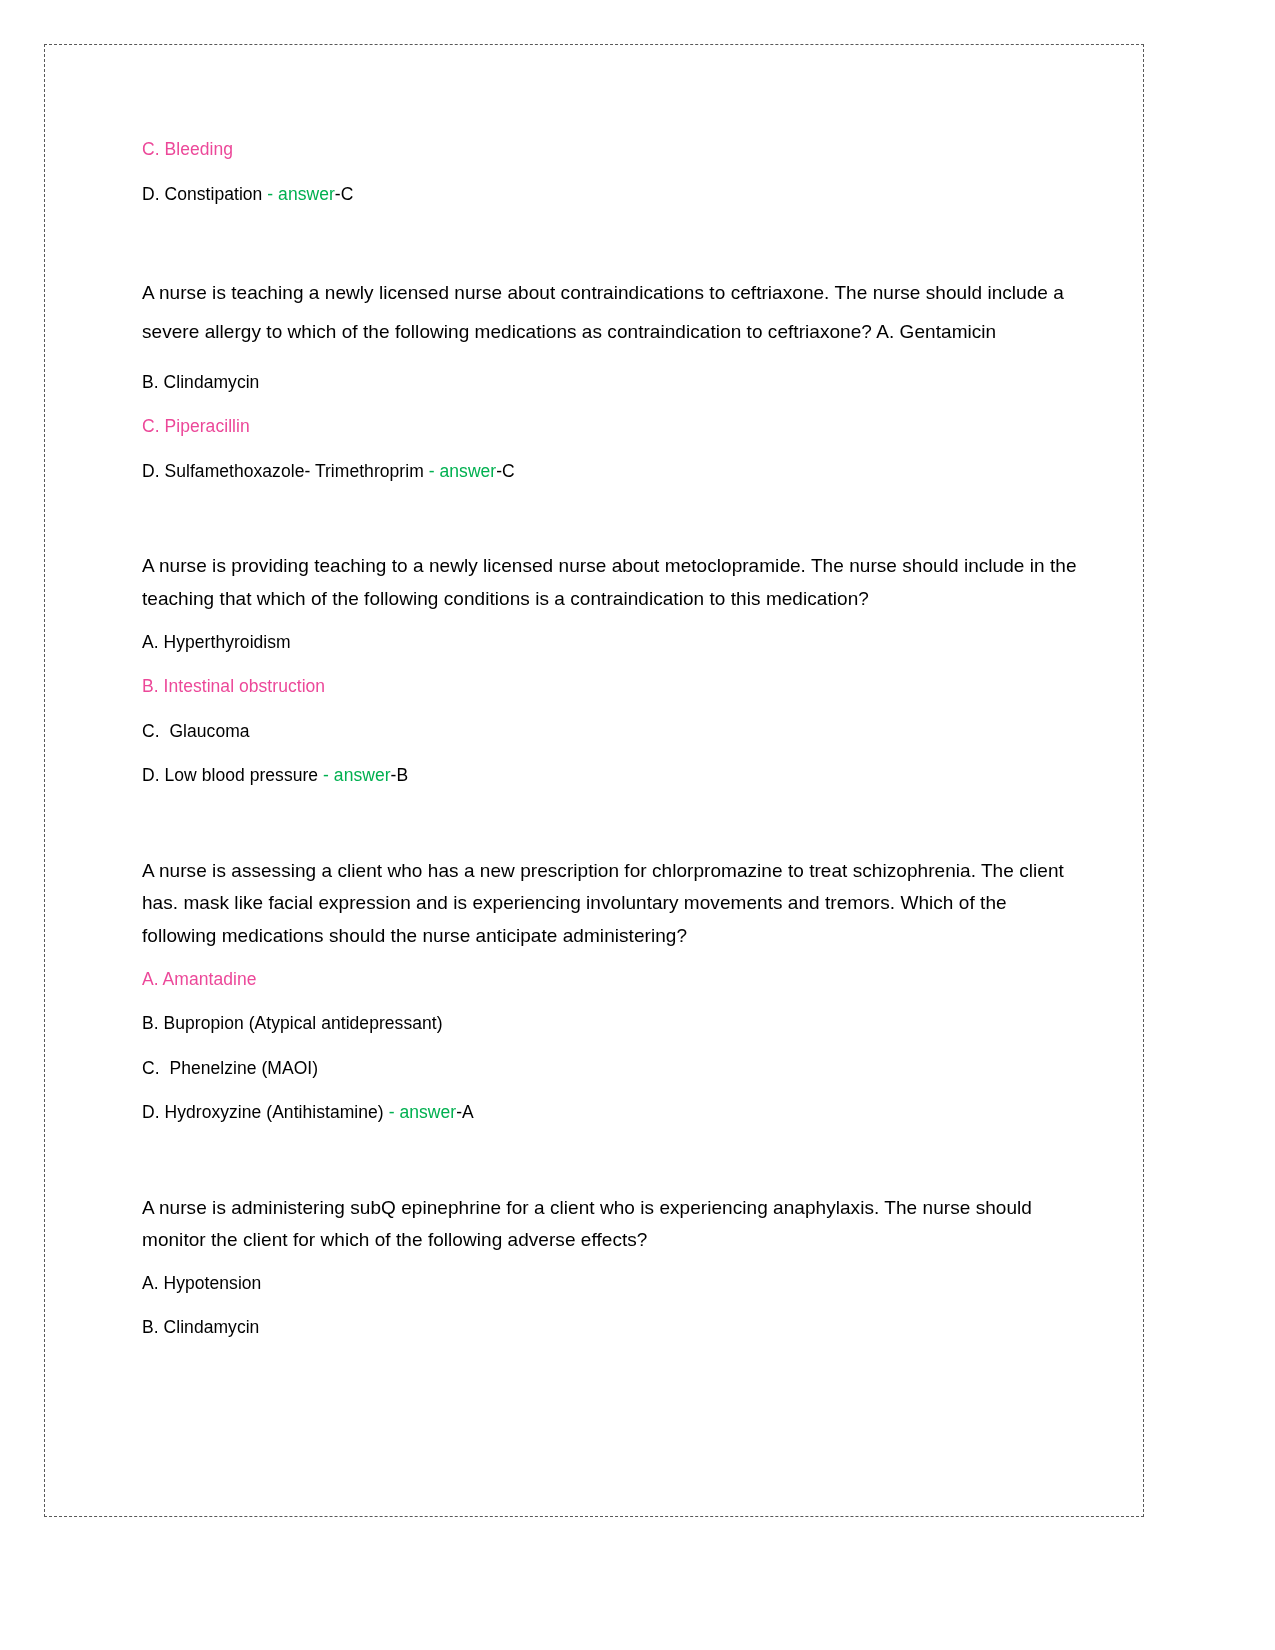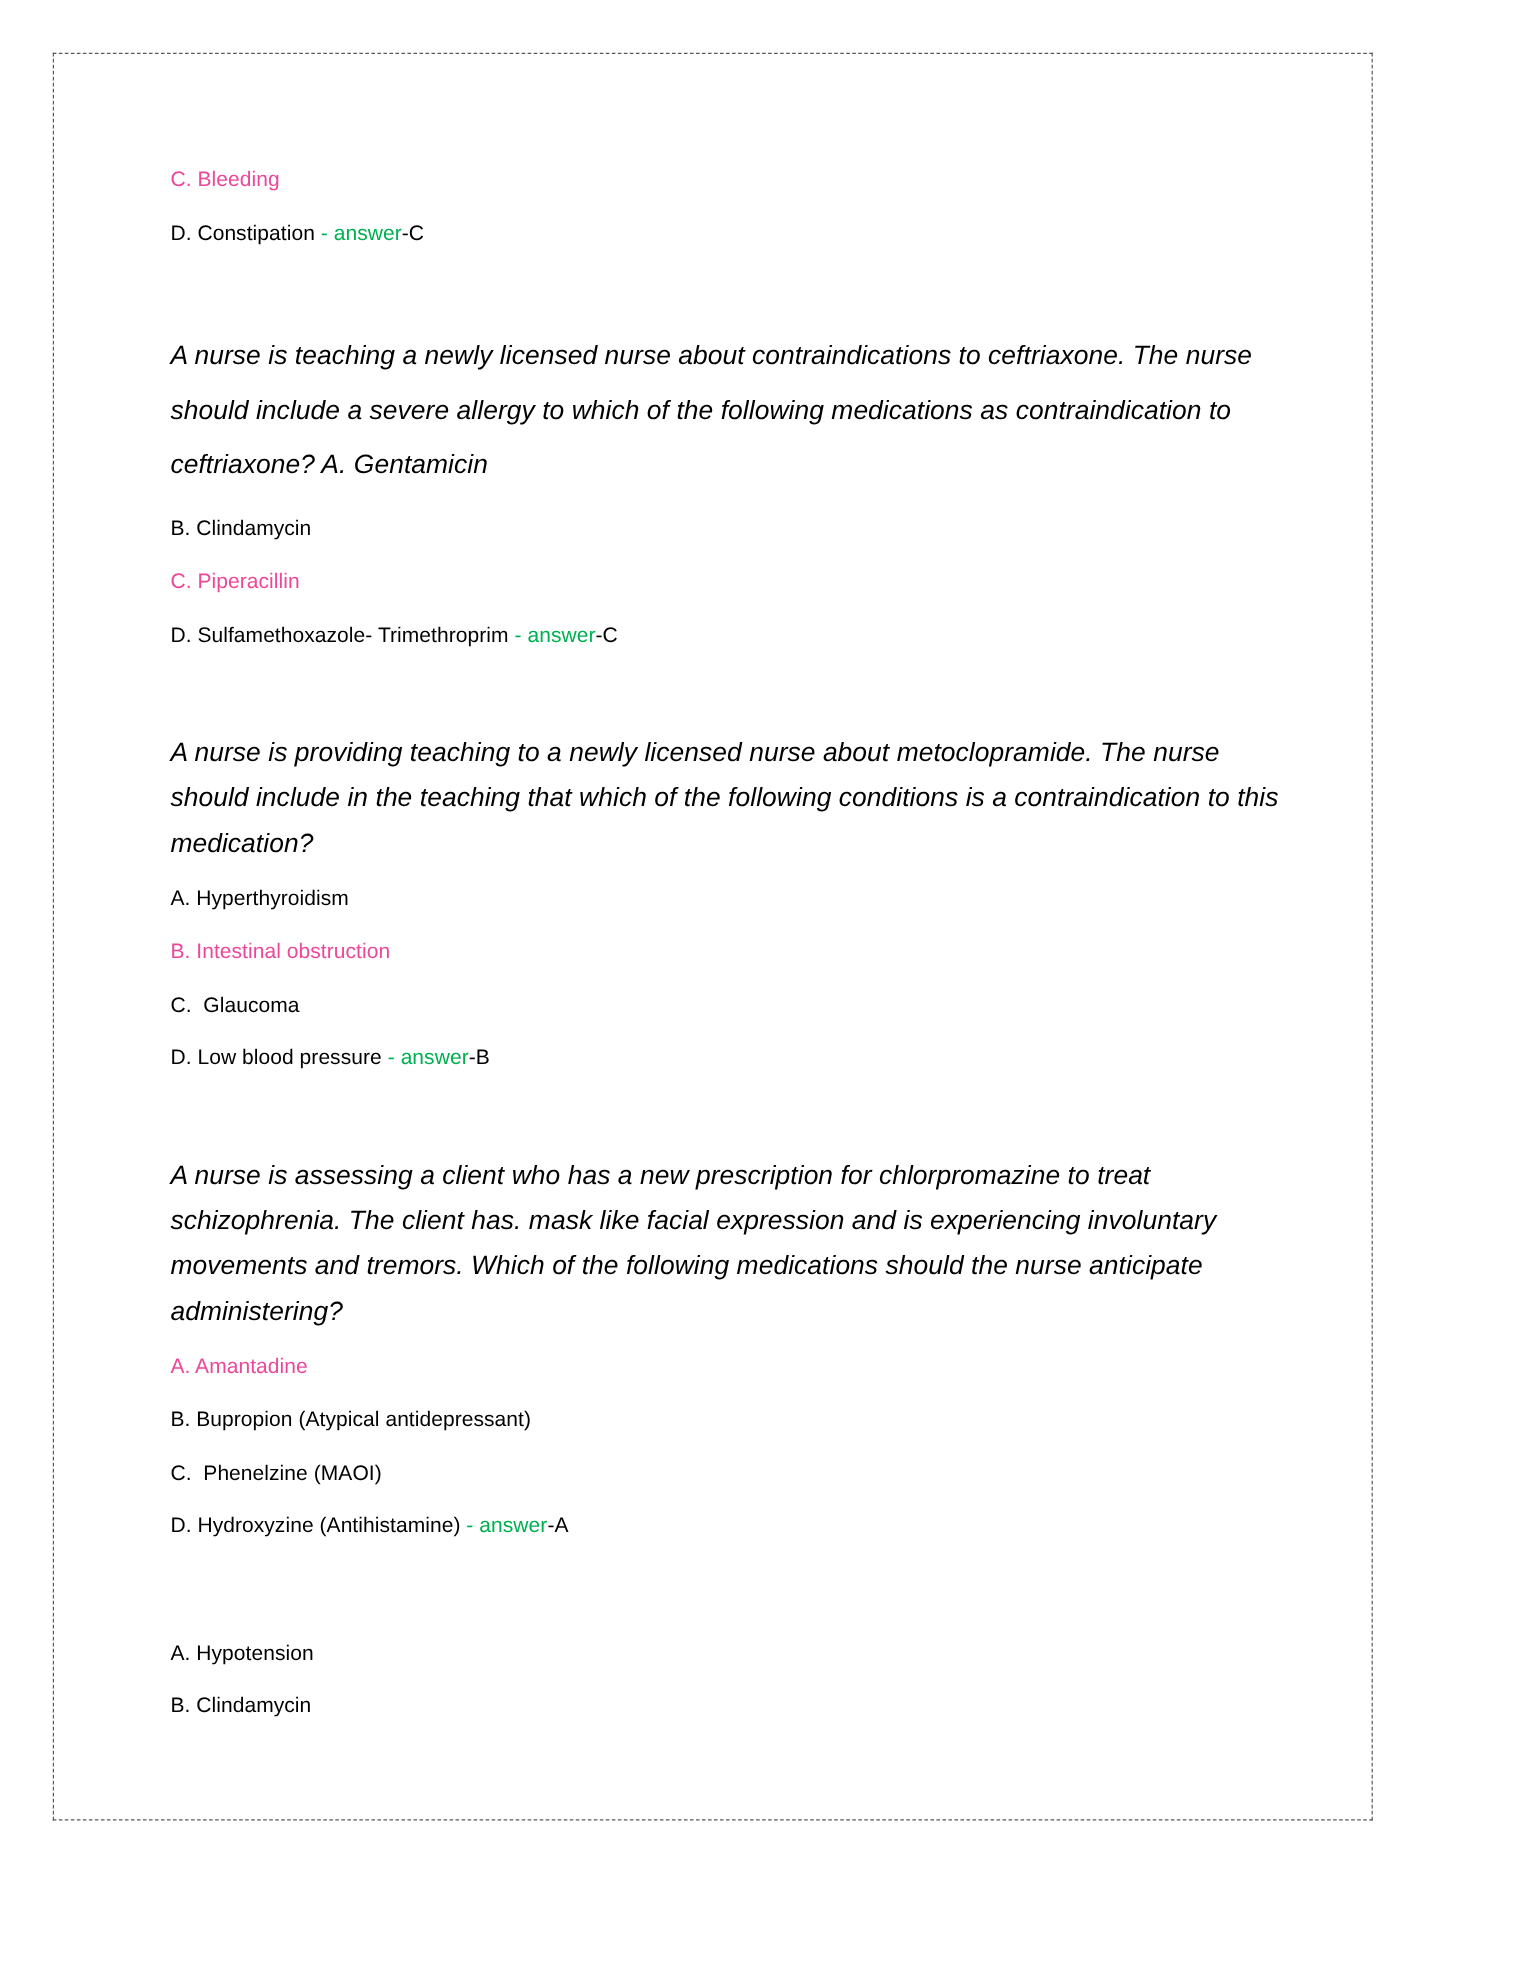--- a/index.html
+++ b/index.html
@@ -28,26 +28,25 @@
   #content {
     position: absolute;
     left: 97px;
     top: 96px;
     width: 935px;
   }
   .qblock {
     margin: 0 0 0 0;
   }
   .stem {
-    font-size: 22px;
+    font-size: 19px;
     line-height: 1.72;
     color: #000000;
     margin: 0;
     letter-spacing: 0.05px;
-    font-style: italic;
   }
   .stem.loose {
     line-height: 2.07;
   }
   .opt {
     font-size: 17.5px;
     line-height: 1.0;
     color: #000000;
     margin: 0;
     padding: 0;
@@ -116,20 +115,21 @@
       <p class="opt">B. Bupropion (Atypical antidepressant)</p>
       <div class="gap-opt"></div>
       <p class="opt">C.  Phenelzine (MAOI)</p>
       <div class="gap-opt"></div>
       <p class="opt"><span>D. Hydroxyzine (Antihistamine) </span><span class="ans-dash">- </span><span class="ans-word">answer</span><span>-A</span></p>
     </div>
 
     <div class="gap-block-lg"></div>
 
     <div class="qblock">
+      <p class="stem">A nurse is administering subQ epinephrine for a client who is experiencing anaphylaxis. The nurse should monitor the client for which of the following adverse effects?</p>
       <div class="gap-small"></div>
       <p class="opt">A. Hypotension</p>
       <div class="gap-opt"></div>
       <p class="opt">B. Clindamycin</p>
       <div class="gap-opt"></div>
     </div>
 
   </div>
 </div>
 

